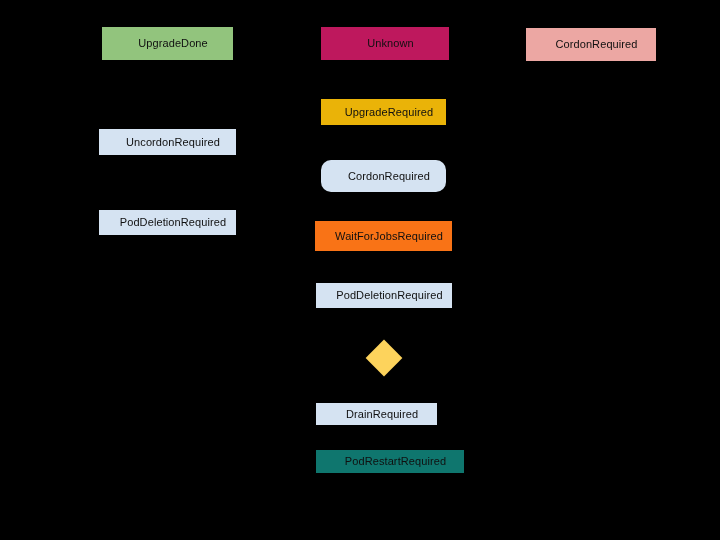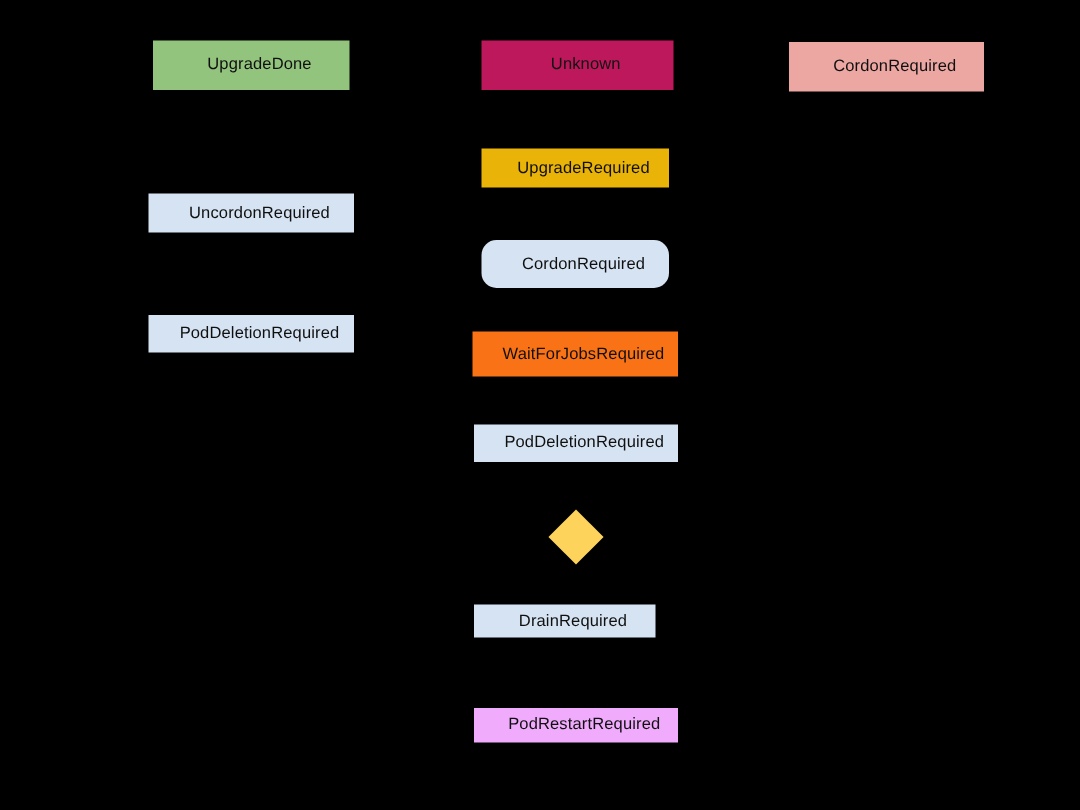--- a/index.html
+++ b/index.html
@@ -114,17 +114,17 @@
     <span class="node-label">PodDeletionRequired</span>
   </div>
 
   <div class="diamond" style="left:371px; top:345px; width:26px; height:26px; background:#fdd35c;">
   </div>
 
   <div class="node" style="left:316px; top:403px; width:121px; height:22px; background:#d5e3f2;">
     <span class="node-label">DrainRequired</span>
   </div>
 
-  <div class="node" style="left:316px; top:472px; width:136px; height:23px; background:#f0abfc;">
+  <div class="node" style="left:316px; top:450px; width:148px; height:23px; background:#0f766e;">
     <span class="node-label">PodRestartRequired</span>
   </div>
 
 </div>
 
 </body></html>

